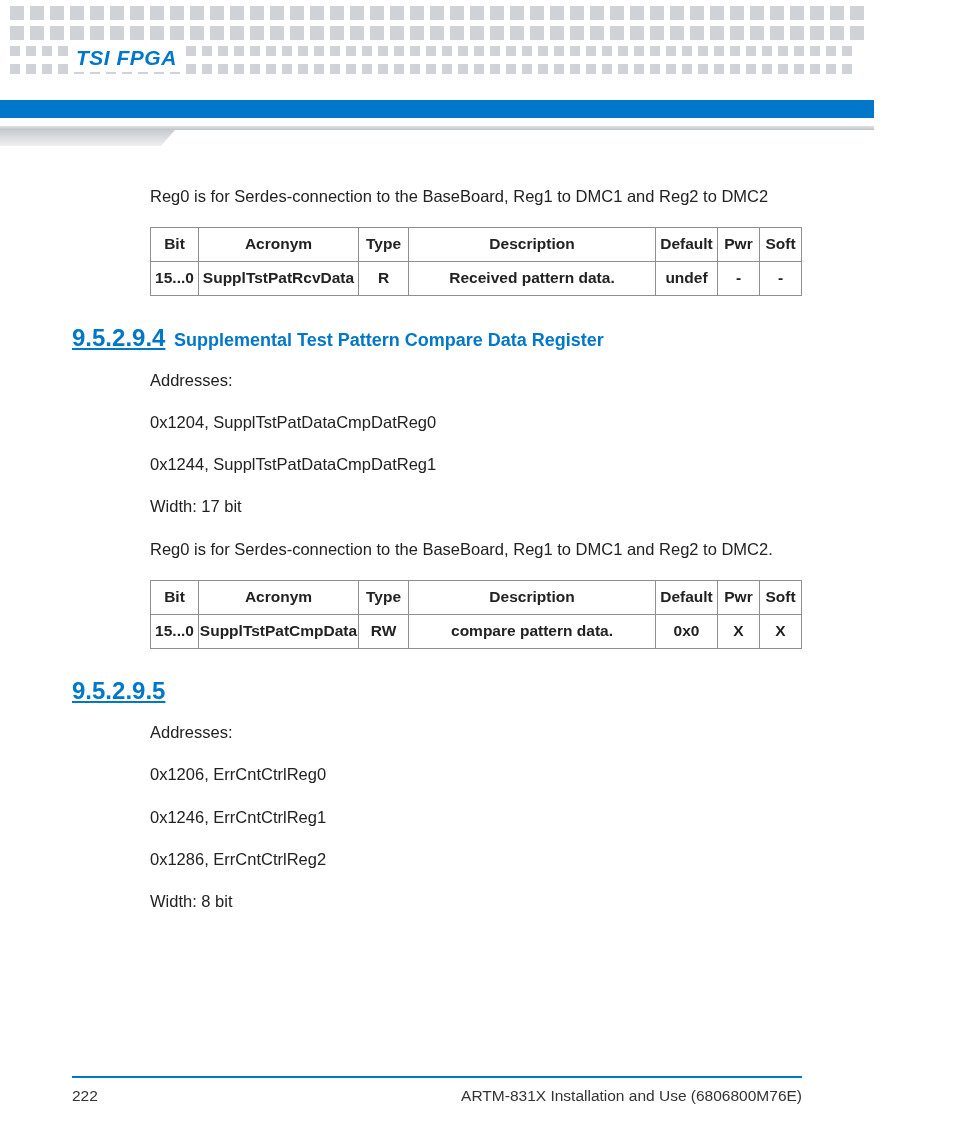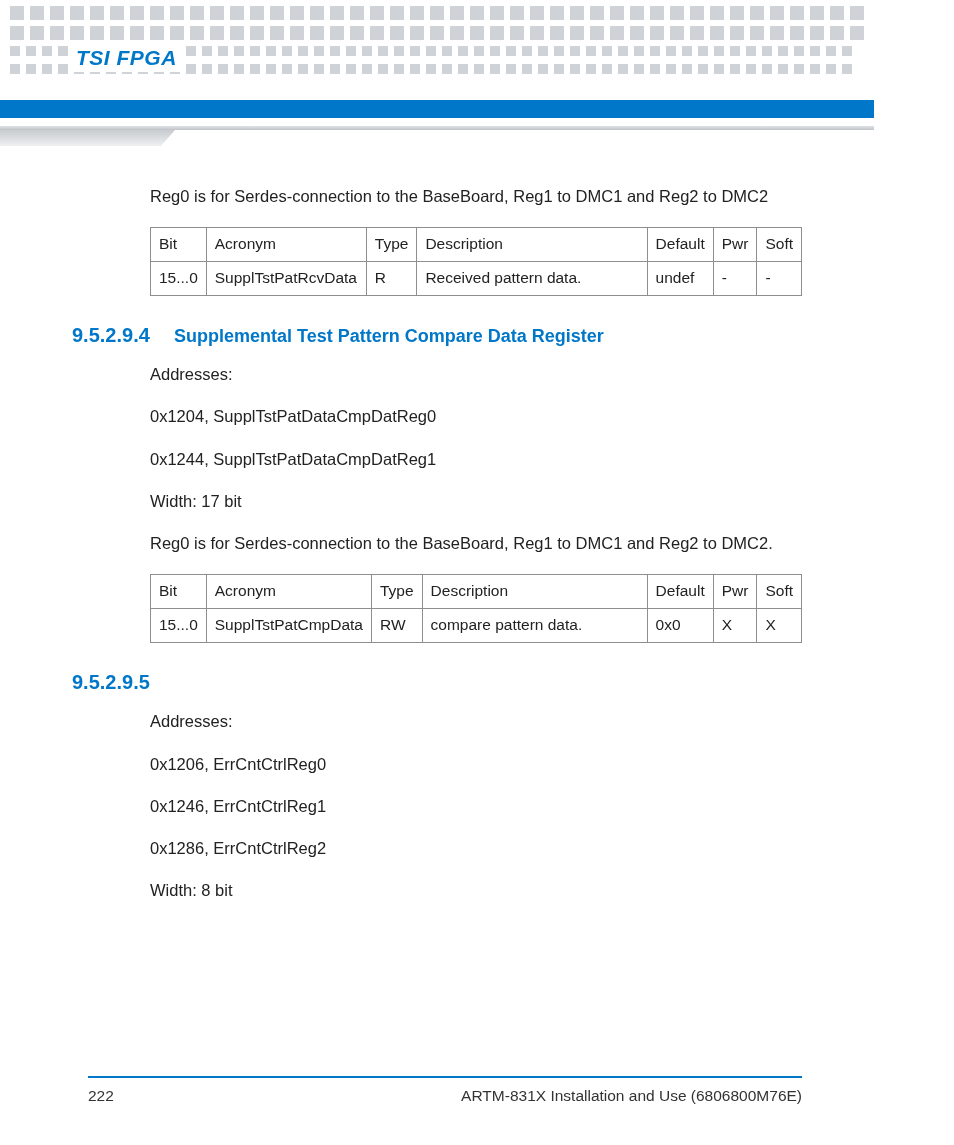--- a/index.html
+++ b/index.html
@@ -115,55 +115,56 @@
   .section-row {
     display: flex;
     align-items: baseline;
     margin: 26px 0 14px 0;
   }
   .sec-num {
     width: 102px;
     flex: 0 0 102px;
     color: var(--brand-blue);
     font-weight: 700;
-    font-size: 20px;
+    font-size: 24px;
+    text-decoration: underline;
   }
   .sec-title {
     color: var(--brand-blue);
     font-weight: 700;
     font-size: 18px;
   }
 
   table.reg {
     border-collapse: collapse;
     width: 100%;
     margin: 2px 0 10px 0;
     font-size: 15.5px;
   }
   table.reg th, table.reg td {
     border: 1px solid var(--border-grey);
-    padding: 6px 8px;
-    text-align: left;
+    padding: 6px 0;
+    text-align: center;
     vertical-align: top;
-    font-weight: 400;
+    font-weight: 700;
   }
   table.reg th {
     vertical-align: bottom;
   }
   .col-bit   { width: 48px; }
   .col-acr   { width: 160px; }
   .col-type  { width: 50px; }
   .col-desc  { width: auto; }
   .col-def   { width: 62px; }
   .col-pwr   { width: 42px; }
   .col-soft  { width: 42px; }
 
   .footer {
     position: absolute;
-    left: 88px;
+    left: 72px;
     right: 72px;
     bottom: 38px;
   }
   .footer-line {
     height: 2px;
     background: var(--brand-blue);
     margin-bottom: 8px;
   }
   .footer-row {
     display: flex;

